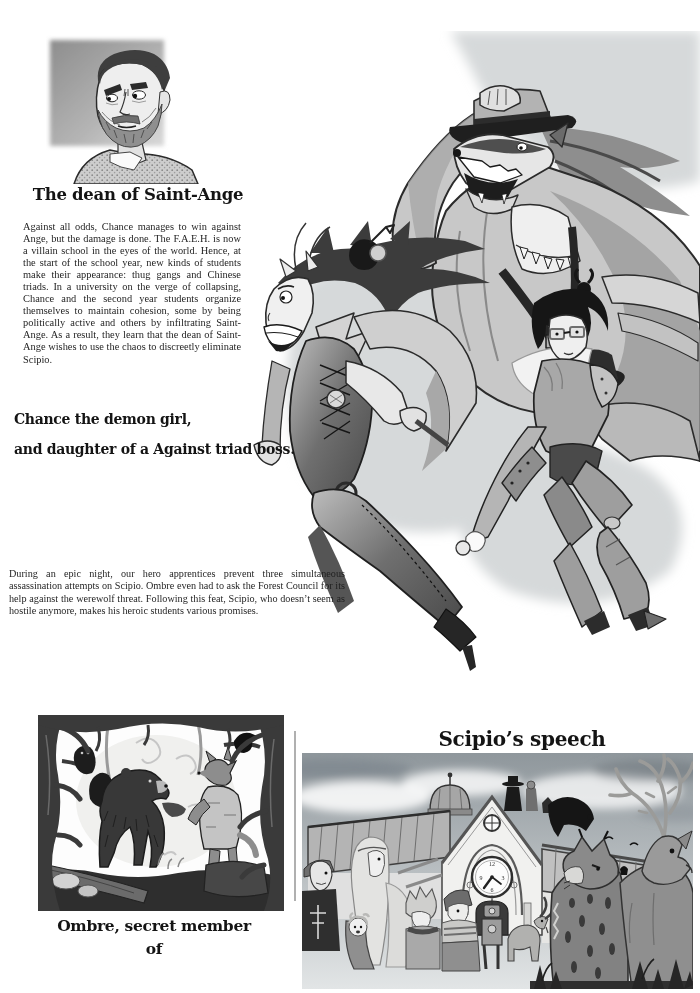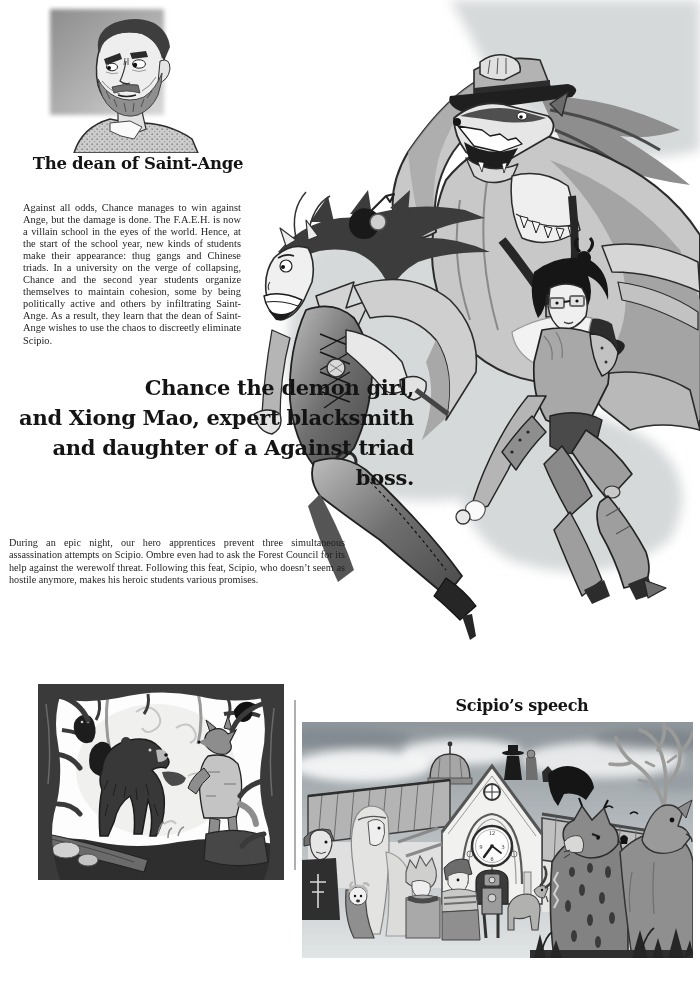--- a/index.html
+++ b/index.html
@@ -1,23 +1,23 @@
 <!DOCTYPE html>
 <html><head>
 <meta charset="utf-8">
 <style>
   html,body{margin:0;padding:0;background:#e9e9e9;}
   .page{position:relative;width:700px;height:993px;background:#ffffff;overflow:hidden;
         font-family:"Liberation Serif", serif;color:#1f1f1f;}
-  .abs{position:absolute;}
+  .abs{position:absolute;margin-top:31px;}
   .blackletter{font-family:"DejaVu Serif", serif;font-weight:700;letter-spacing:-0.3px;color:#141414;}
-  .caption{ text-align:center;font-size:16px;}
+  .caption{ text-align:center;font-size:20px;}
   .para{ text-align:justify;}
-  #para1{left:23px;top:202px;width:218px;font-size:10.4px;line-height:12.05px;z-index:5;}
-  #heading{left:14px;top:373px;width:400px;font-size:21px;line-height:30px;z-index:5;text-align:right;}
+  #para1{left:23px;top:190px;width:218px;font-size:10.4px;line-height:12.05px;z-index:5;}
+  #heading{left:14px;top:373px;width:400px;font-size:14px;line-height:30px;z-index:5;}
   #para2{left:9px;top:537px;width:336px;font-size:10.2px;line-height:12.3px;z-index:5;}
   #caption-dean{left:18px;top:154px;width:240px;z-index:5;font-size:16.5px;}
   #caption-scipio{left:422px;top:696px;width:200px;z-index:5;}
   #caption-ombre{left:48px;top:883px;width:212px;line-height:23px;z-index:5;font-size:15.5px;}
   #portrait-figure{left:46px;top:3px;width:172px;height:150px;}
   #main-figure{left:250px;top:0;width:450px;height:668px;}
   #forest-figure{left:38px;top:684px;width:246px;height:196px;}
   #speech-figure{left:302px;top:722px;width:391px;height:236px;}
   #forest-divider{left:294px;top:700px;width:1.5px;height:170px;background:#b0b0b0;}
   svg{display:block;}
@@ -68,21 +68,20 @@
       <path d="M56,78 q8,10 18,13 M110,74 q-6,10 -14,14" stroke="#666" stroke-width="0.8" fill="none"></path>
     </svg>
   </div>
 
   <div class="abs caption blackletter" id="caption-dean">The dean of Saint-Ange</div>
 
   <div class="abs para" id="para1">Against all odds, Chance manages to win against Ange, but the damage is done. The F.A.E.H. is now a villain school in the eyes of the world. Hence, at the start of the school year, new kinds of students make their appearance: thug gangs and Chinese triads. In a university on the verge of collapsing, Chance and the second year students organize themselves to maintain cohesion, some by being politically active and others by infiltrating Saint-Ange. As a result, they learn that the dean of Saint-Ange wishes to use the chaos to discreetly eliminate Scipio.</div>
 
   <div class="abs blackletter" id="heading">
     <div>Chance the demon girl,</div>
-    <div>and Xiong Mao, expert blacksmith</div>
     <div>and daughter of a Against triad boss.</div>
   </div>
 
   <div class="abs" id="para2">
     <div class="para">During an epic night, our hero apprentices prevent three simultaneous assassination attempts on Scipio. Ombre even had to ask the Forest Council for its help against the werewolf threat. Following this feat, Scipio, who doesn’t seem as hostile anymore, makes his heroic students various promises.</div>
   </div>
 
   <div class="abs" id="main-figure">
     <svg width="450" height="668" viewBox="0 0 450 668">
       <defs>
@@ -297,20 +296,21 @@
         <path d="M224,20 q-22,8 -30,26 M228,96 q-18,4 -26,16 M226,150 q-14,2 -22,12" stroke="#3a3a3a" stroke-width="5" fill="none" stroke-linecap="round"></path>
         <path d="M0,0 H246 V10 Q200,22 160,12 Q120,4 80,14 Q40,22 0,10 Z" fill="#3a3a3a"></path>
         <path d="M60,12 q4,14 -2,24 M110,10 q2,12 -4,20 M190,14 q4,12 0,20" stroke="#3a3a3a" stroke-width="3" fill="none"></path>
         <path d="M8,20 q6,40 2,80 M236,24 q-6,44 -2,88" stroke="#6a6a6a" stroke-width="1.5" fill="none"></path>
       </g>
     </svg>
   </div>
   <div class="abs" id="forest-divider"></div>
 
   <div class="abs caption blackletter" id="caption-ombre">
+    <div>Ombre, secret member of</div>
   </div>
 
   <div class="abs caption blackletter" id="caption-scipio">Scipio’s speech</div>
 
   <div class="abs" id="speech-figure">
     <svg width="391" height="236" viewBox="0 0 391 236">
       <defs>
         <linearGradient id="skyGrad" x1="0" y1="0" x2="0" y2="1">
           <stop offset="0" stop-color="#8f979c"></stop>
             <stop offset="1" stop-color="#e2e5e6"></stop>

